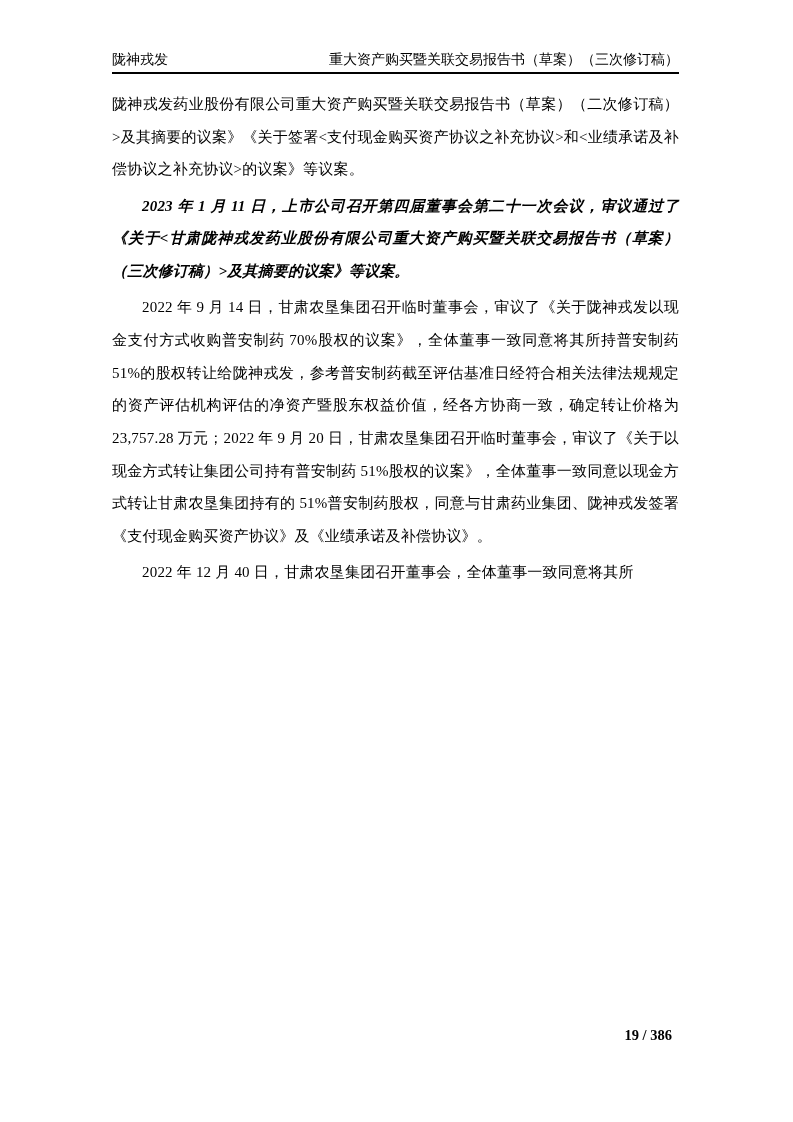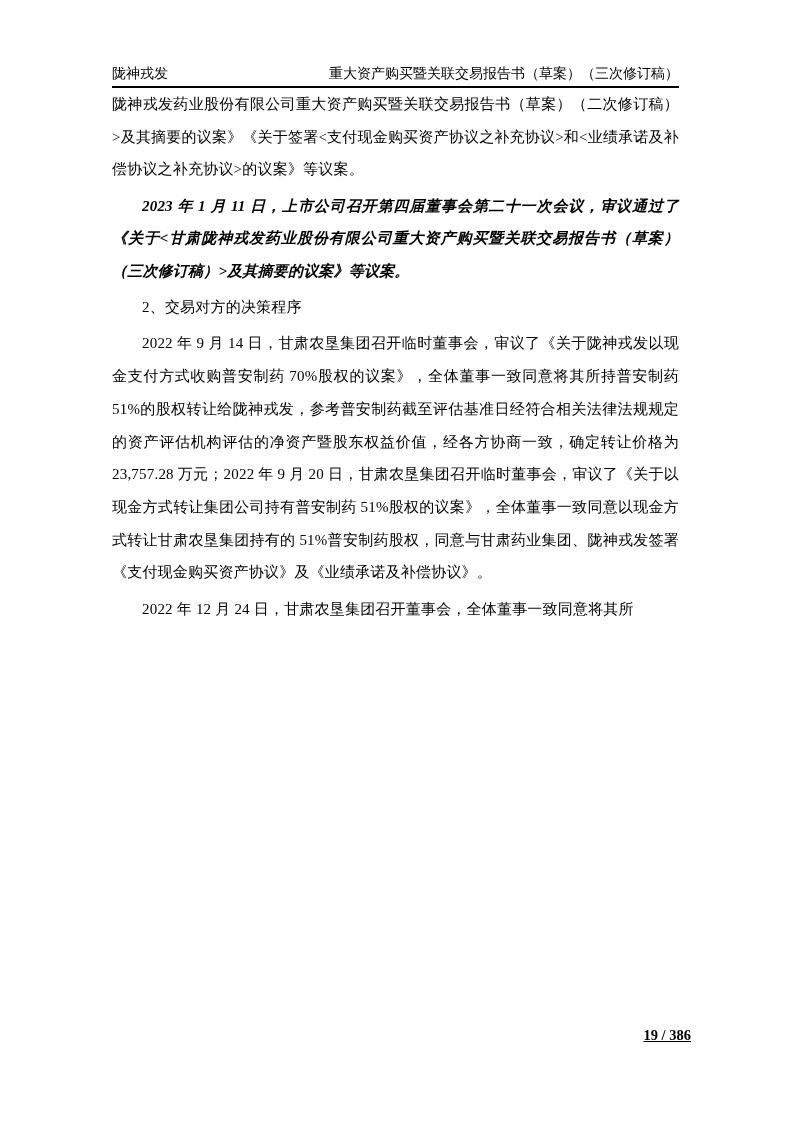--- a/index.html
+++ b/index.html
@@ -25,21 +25,21 @@
     justify-content: space-between;
     align-items: flex-end;
     font-size: 14px;
     line-height: 20px;
     border-bottom: 2px solid #000000;
     padding-bottom: 2px;
     white-space: nowrap;
     gap: 10px;
   }
   .header .left { text-align: left; }
-  .header .right { text-align: left; margin-top: 14px; }
+  .header .right { text-align: left; }
   .content {
     position: absolute;
     left: 112px;
     right: 114px;
     top: 88px;
     font-size: 15px;
     line-height: 32.7px;
     text-align: justify;
     letter-spacing: 0.2px;
   }
@@ -50,40 +50,38 @@
   .content p.no-indent {
     text-indent: 0;
   }
   .content p.bold {
     font-weight: 700;
     font-style: italic;
   }
   .footer {
     position: absolute;
     top: 1026px;
-    right: 102px;
+    right: 121px;
     font-size: 14.5px;
     font-weight: 700;
     line-height: 18px;
-    text-decoration: underline;
   }
 </style>
 </head>
 <body>
 
 <div class="page">
 
   <div class="header">
     <span class="left">陇神戎发</span>
     <span class="right">重大资产购买暨关联交易报告书（草案）（三次修订稿）</span>
   </div>
 
   <div class="content">
     <p class="no-indent">陇神戎发药业股份有限公司重大资产购买暨关联交易报告书（草案）（二次修订稿）&gt;及其摘要的议案》《关于签署&lt;支付现金购买资产协议之补充协议&gt;和&lt;业绩承诺及补偿协议之补充协议&gt;的议案》等议案。</p>
     <p class="bold">2023 年 1 月 11 日，上市公司召开第四届董事会第二十一次会议，审议通过了《关于&lt;甘肃陇神戎发药业股份有限公司重大资产购买暨关联交易报告书（草案）（三次修订稿）&gt;及其摘要的议案》等议案。</p>
-    <p>2、交易对方的决策程序</p>
     <p>2022 年 9 月 14 日，甘肃农垦集团召开临时董事会，审议了《关于陇神戎发以现金支付方式收购普安制药 70%股权的议案》，全体董事一致同意将其所持普安制药 51%的股权转让给陇神戎发，参考普安制药截至评估基准日经符合相关法律法规规定的资产评估机构评估的净资产暨股东权益价值，经各方协商一致，确定转让价格为 23,757.28 万元；2022 年 9 月 20 日，甘肃农垦集团召开临时董事会，审议了《关于以现金方式转让集团公司持有普安制药 51%股权的议案》，全体董事一致同意以现金方式转让甘肃农垦集团持有的 51%普安制药股权，同意与甘肃药业集团、陇神戎发签署《支付现金购买资产协议》及《业绩承诺及补偿协议》。</p>
-    <p>2022 年 12 月 24 日，甘肃农垦集团召开董事会，全体董事一致同意将其所</p>
+    <p>2022 年 12 月 40 日，甘肃农垦集团召开董事会，全体董事一致同意将其所</p>
   </div>
 
   <div class="footer">19 / 386</div>
 
 </div>
 
 </body></html>

